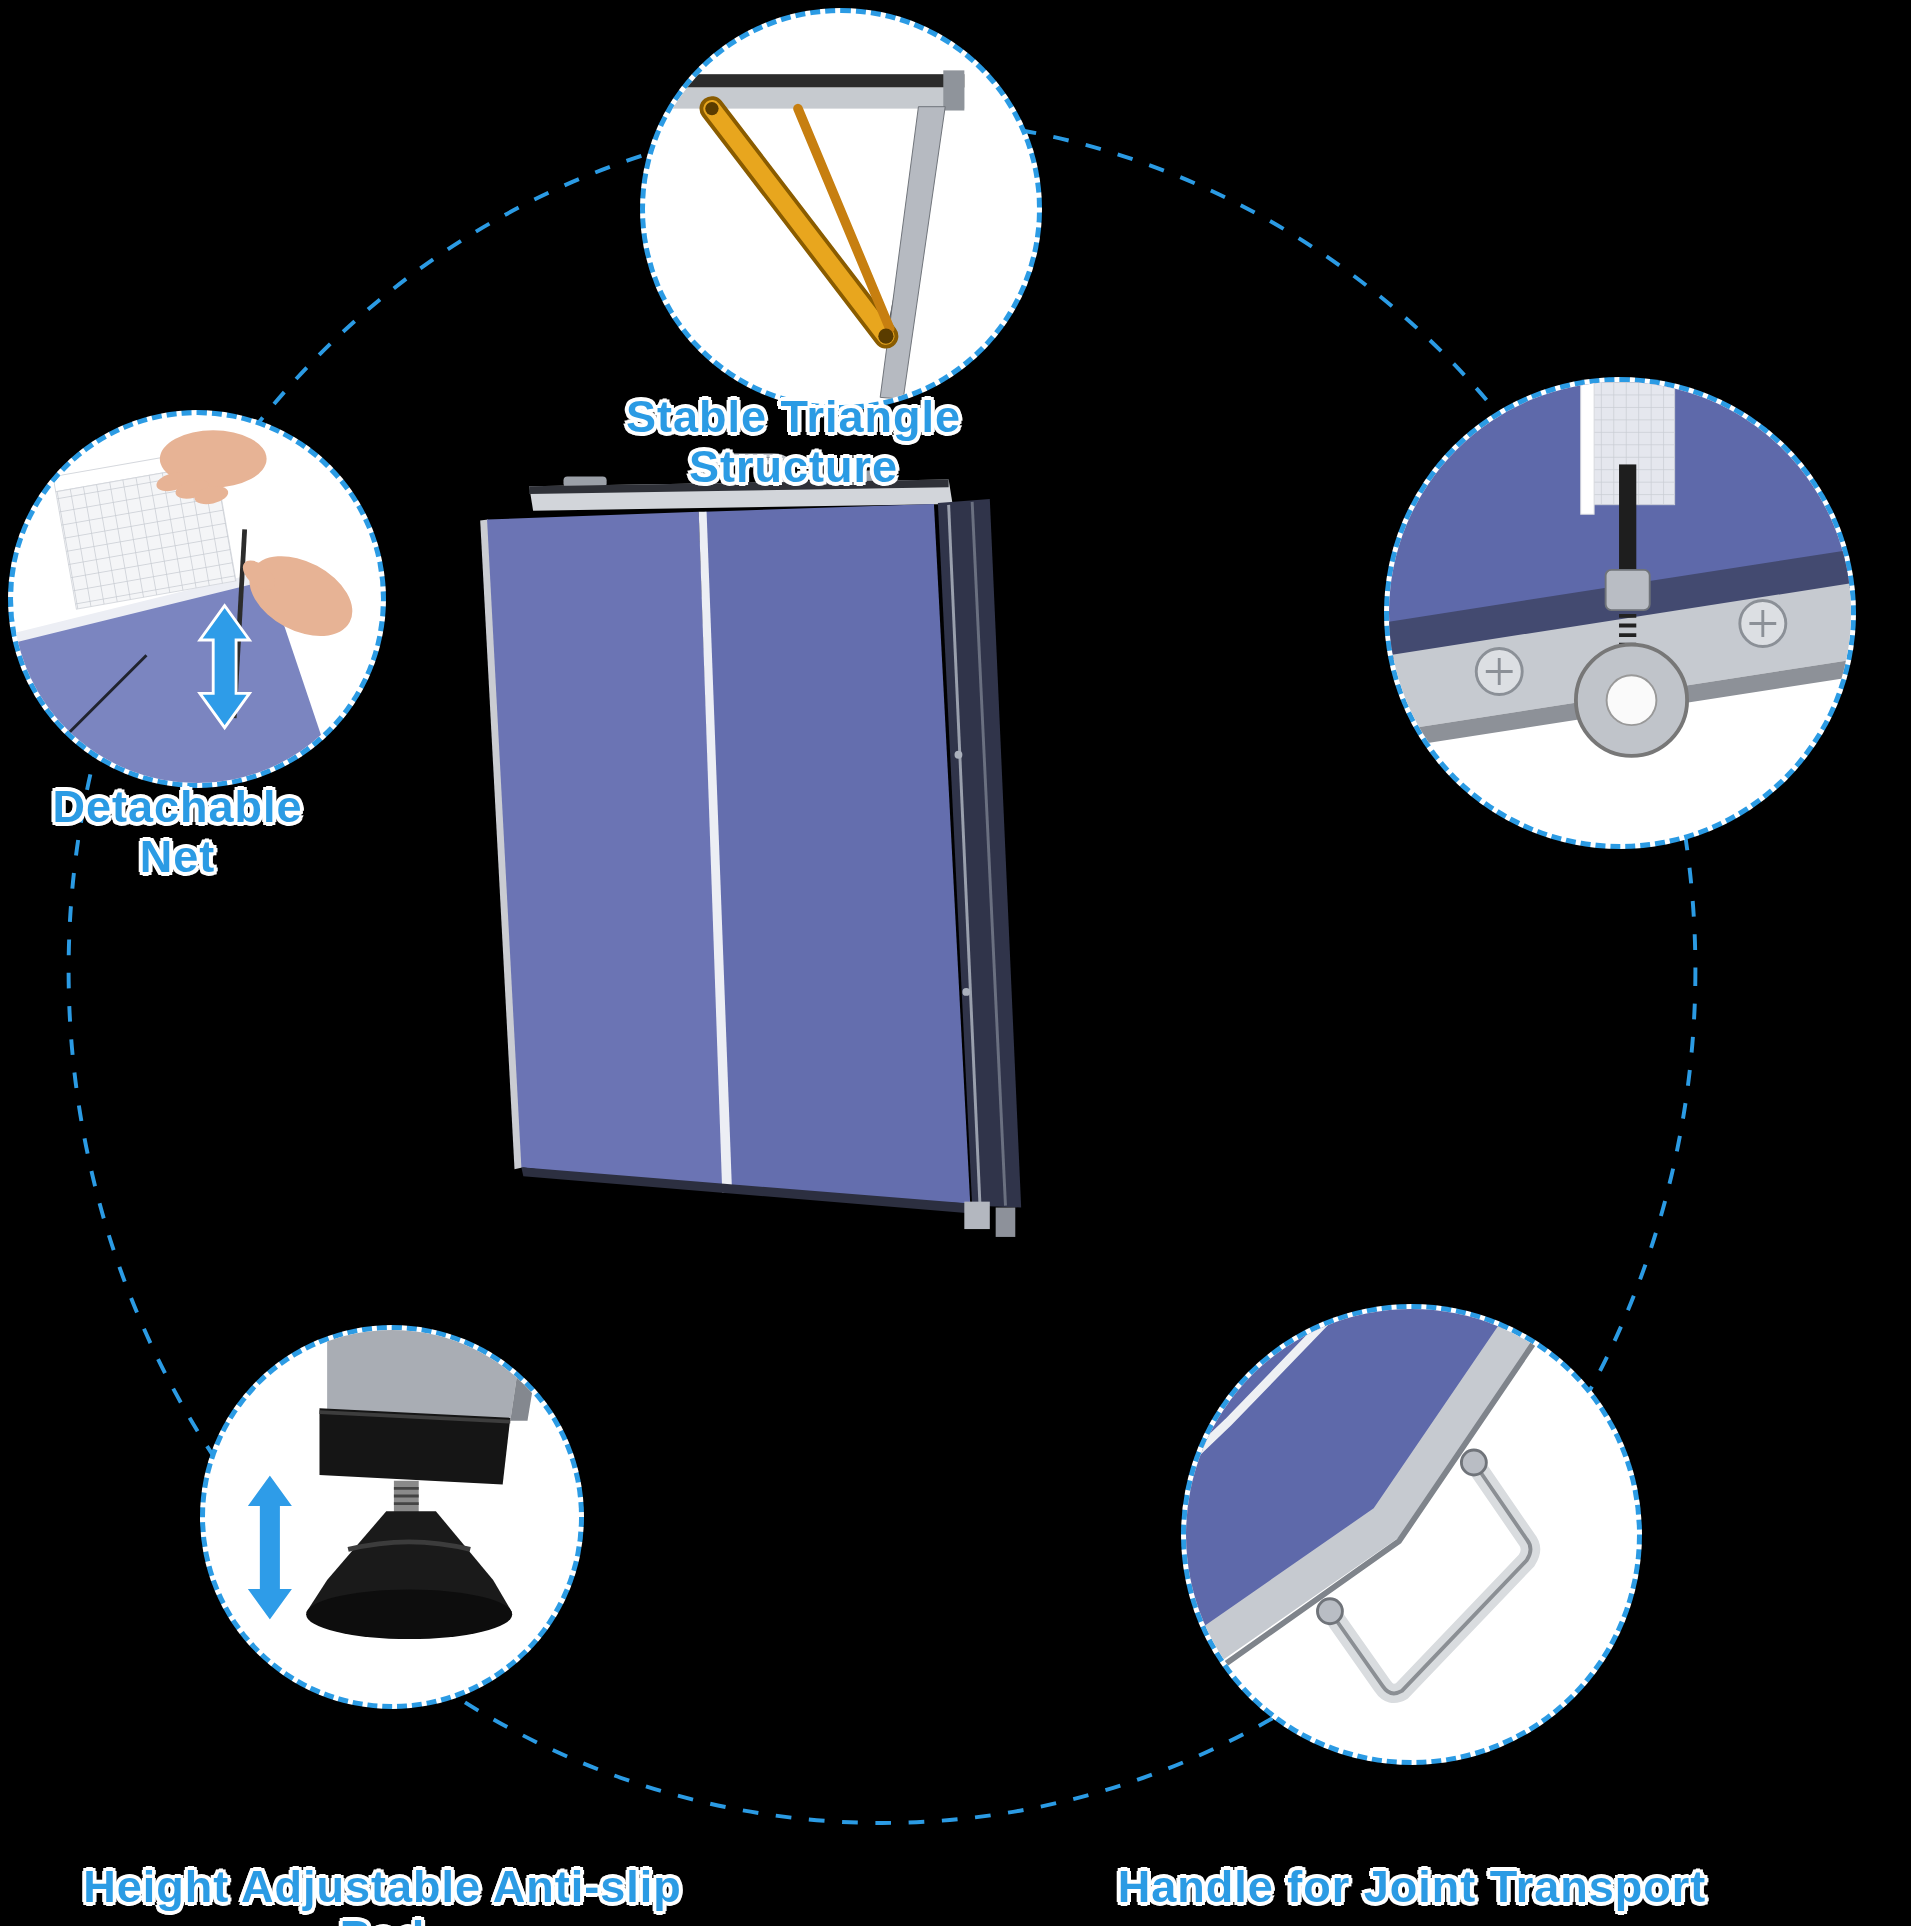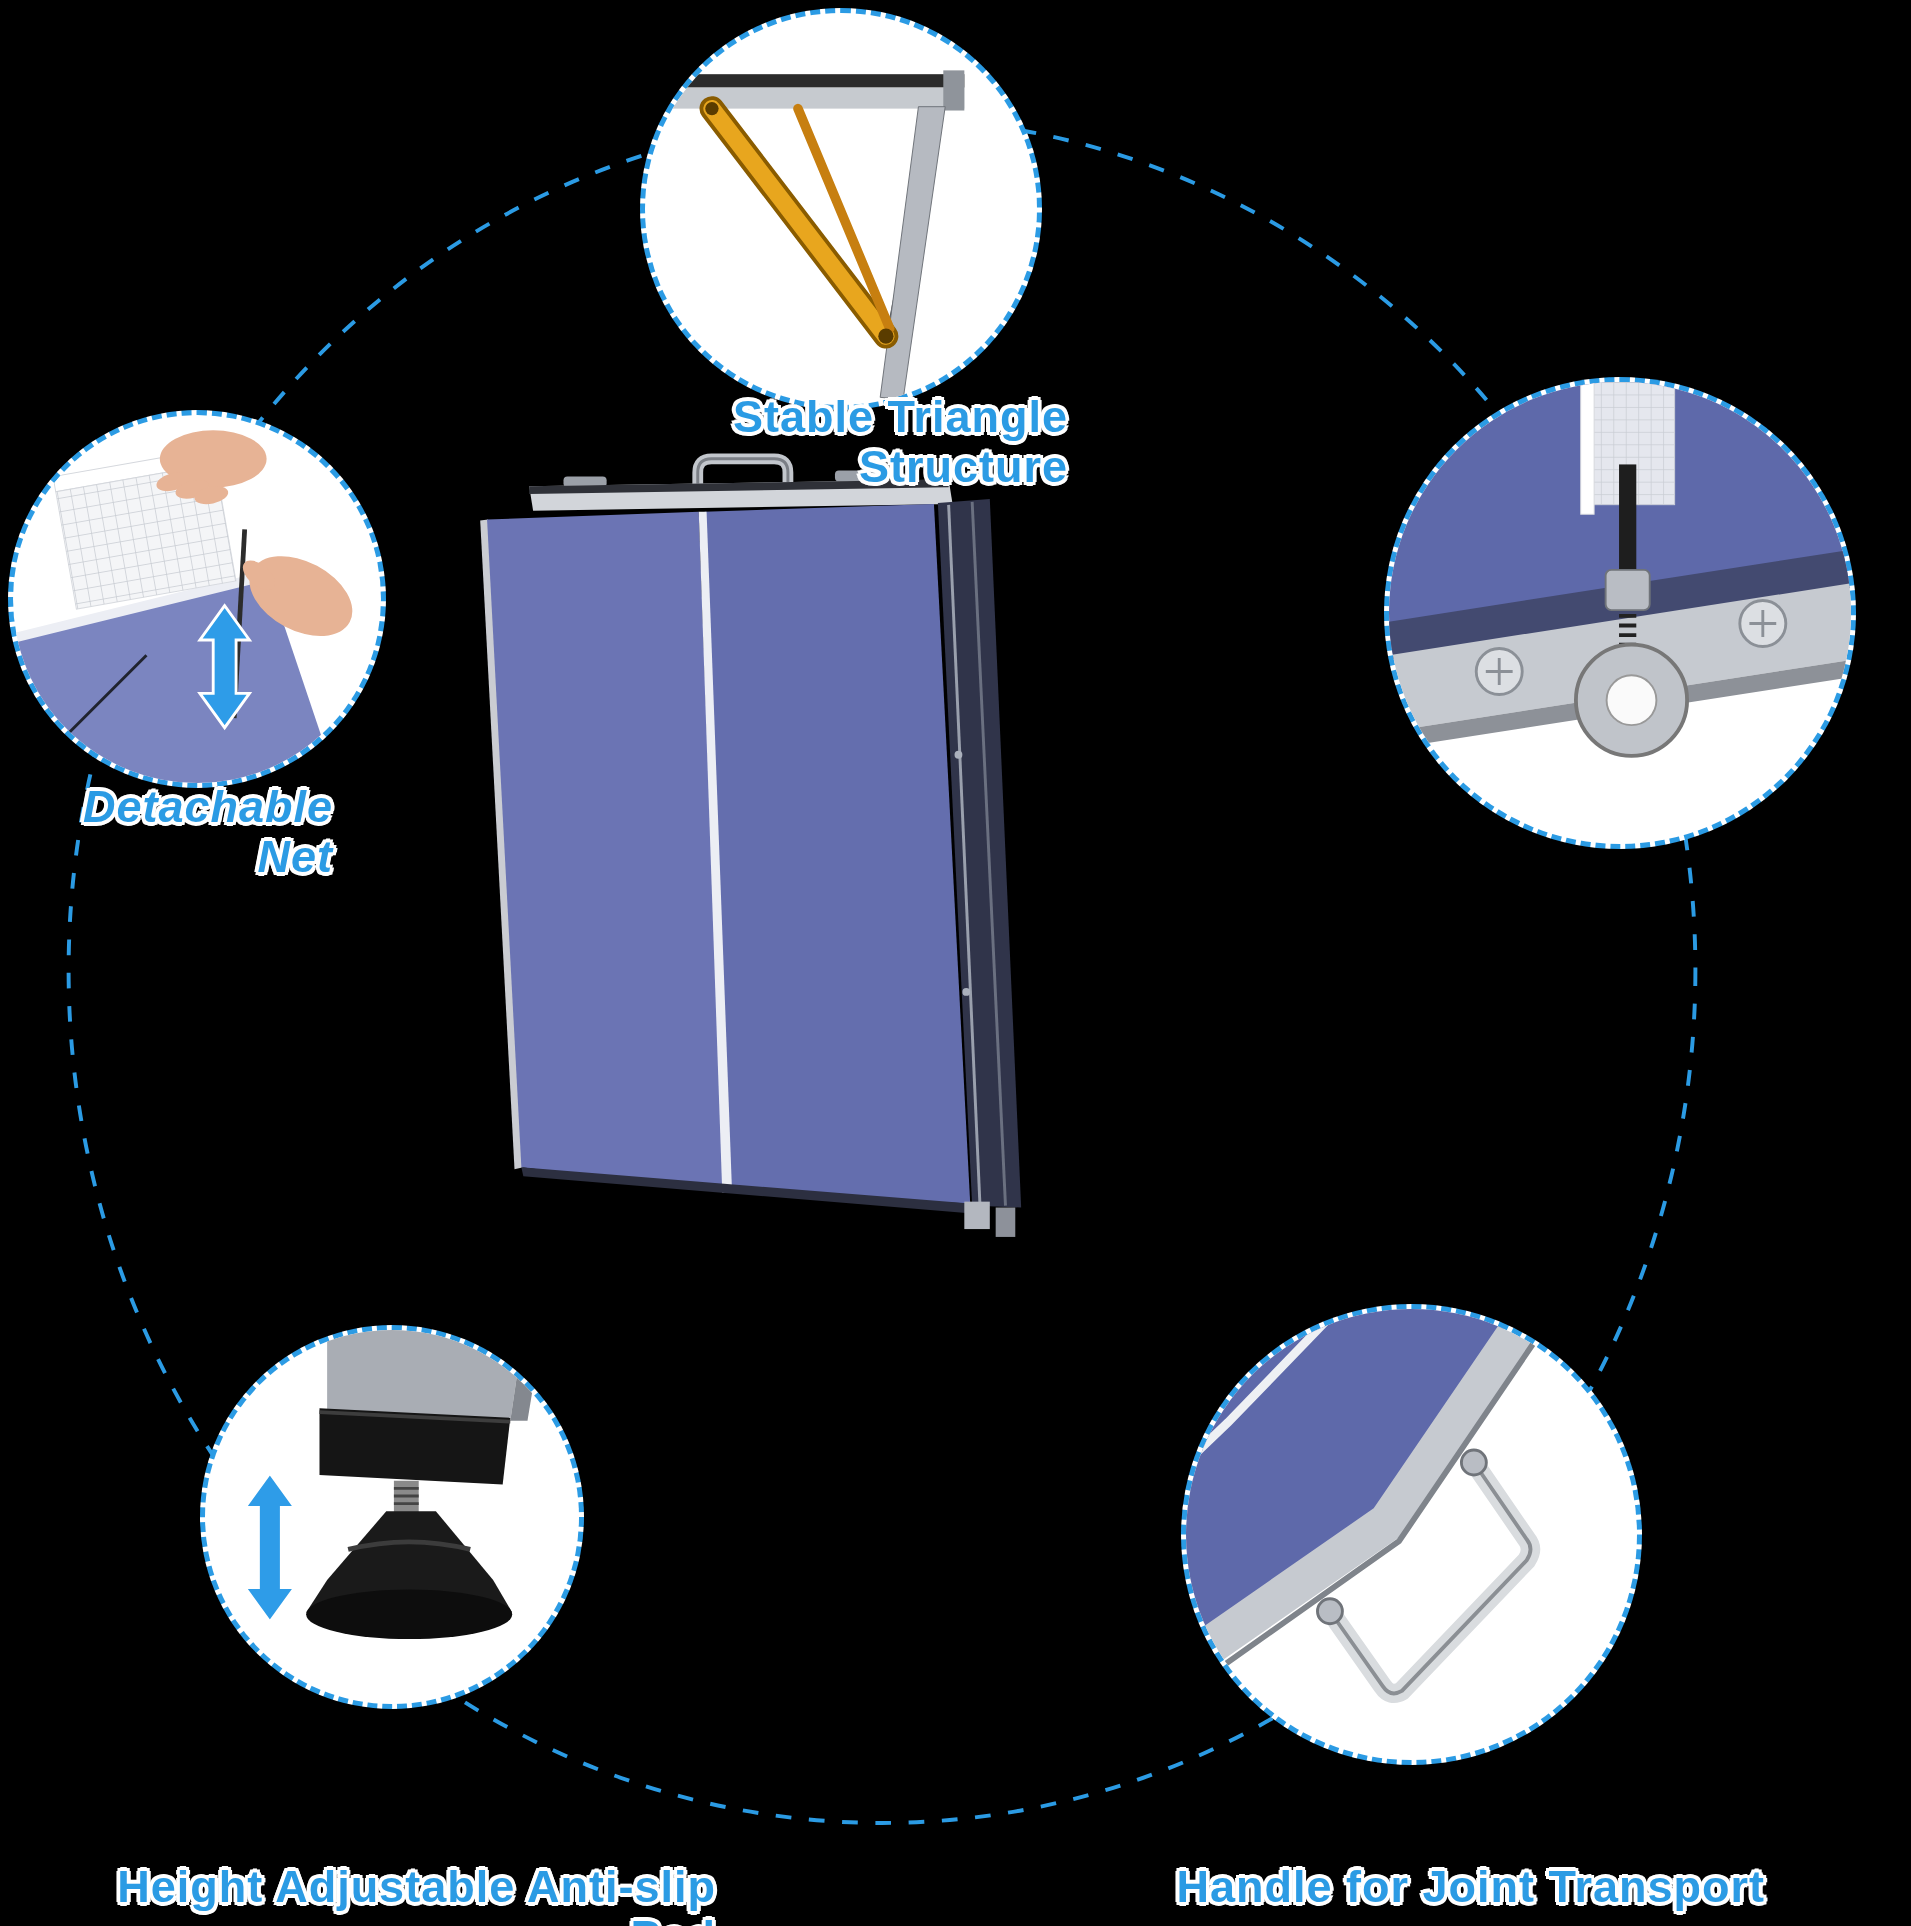--- a/index.html
+++ b/index.html
@@ -2,21 +2,21 @@
 <html><head>
 <meta charset="utf-8">
 <style>
   html,body{margin:0;padding:0;background:#000;}
   .canvas{position:relative;width:1911px;height:1927px;background:#000;overflow:hidden;
           font-family:"Liberation Sans",sans-serif;}
   .bg-svg{position:absolute;left:0;top:0;}
   .feature-circle{position:absolute;border-radius:50%;background:#fff;
                   border:5.9px dashed #2b9be4;box-sizing:border-box;overflow:hidden;}
   .feature-circle svg{position:absolute;left:0;top:0;width:100%;height:100%;}
-  .label{position:absolute;color:#2b9be4;font-weight:bold;text-align:right;letter-spacing:1px;
+  .label{position:absolute;color:#2b9be4;font-weight:bold;text-align:center;letter-spacing:1px;
          font-size:45px;line-height:1.1;
          text-shadow:-2.9px -2.9px 0 #fff,2.9px -2.9px 0 #fff,-2.9px 2.9px 0 #fff,2.9px 2.9px 0 #fff,
                      0 -3.9px 0 #fff,0 3.9px 0 #fff,-3.9px 0 0 #fff,3.9px 0 0 #fff;}
 </style>
 </head>
 <body>
 
 <div class="canvas">
 
   <svg class="bg-svg" width="1911" height="1927" viewBox="0 0 1950 1966">
@@ -152,21 +152,21 @@
       <polyline points="10,392 222,242 366,30" fill="none" stroke="#7f848b" stroke-width="6"></polyline>
       <path d="M 150 315 L 205 393 Q 213 405 225 398 L 355 262 Q 363 250 355 240 L 300 160" fill="none" stroke="#d9dcdf" stroke-width="20" stroke-linecap="round"></path>
       <path d="M 150 315 L 205 393 Q 213 405 225 398 L 355 262 Q 363 250 355 240 L 300 160" fill="none" stroke="#8b8f94" stroke-width="4"></path>
       <circle cx="150" cy="315" r="13" fill="#b9bdc4" stroke="#70747a" stroke-width="3"></circle>
       <circle cx="300" cy="160" r="13" fill="#b9bdc4" stroke="#70747a" stroke-width="3"></circle>
     </svg>
   </div>
 
   <div class="label" style="left:519px;top:392px;width:549px;">Stable Triangle Structure</div>
 
-  <div class="label" style="left:0px;top:782px;width:333px;font-style:italic;">Detachable Net</div>
+  <div class="label" style="left:11px;top:782px;width:333px;">Detachable Net</div>
 
 
   <div class="label" style="left:49px;top:1862px;width:667px;">Height Adjustable Anti-slip Pad</div>
 
   <div class="label" style="left:1059px;top:1862px;width:706px;">Handle for Joint Transport</div>
 
 </div>
 
 
 </body></html>

